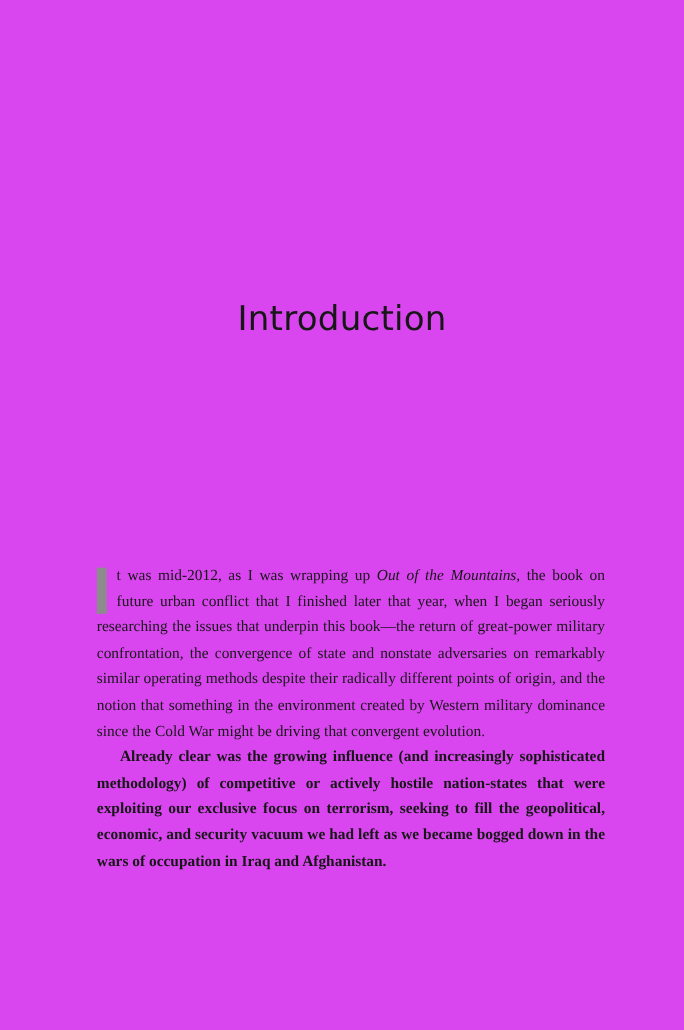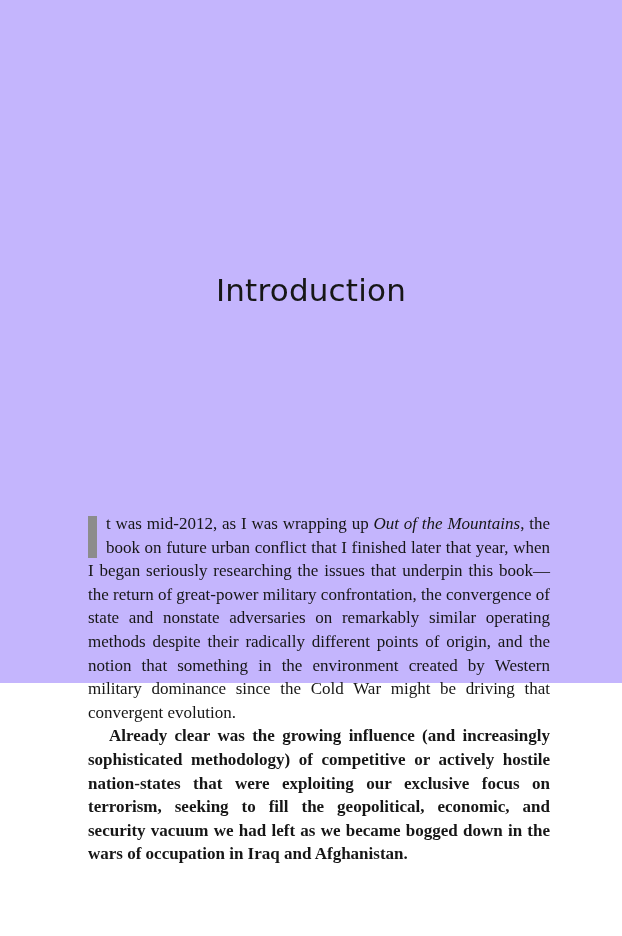--- a/index.html
+++ b/index.html
@@ -10,44 +10,44 @@
   body {
     width: 622px;
     height: 936px;
     font-family: "Liberation Serif", serif;
     color: #1a1a1a;
     position: relative;
     overflow: hidden;
   }
   .page {
     width: 622px;
-    height: 683px;
+    height: 936px;
     position: relative;
-    background: #c4b5fd;
+    background: #d946ef;
   }
   .chapter-title {
     position: absolute;
     top: 272px;
     left: 0;
     width: 622px;
     text-align: center;
     font-family: "DejaVu Sans", sans-serif;
     font-size: 31px;
     font-weight: 400;
     letter-spacing: 0.2px;
     color: #171717;
   }
   .body-block {
     position: absolute;
     top: 512px;
     left: 88px;
     width: 462px;
   }
   .para {
-    font-size: 17px;
+    font-size: 14px;
     line-height: 23.6px;
     text-align: justify;
     text-justify: inter-word;
     margin: 0;
     color: #161616;
     hyphens: manual;
   }
   .para.first {
     text-indent: 0;
   }

